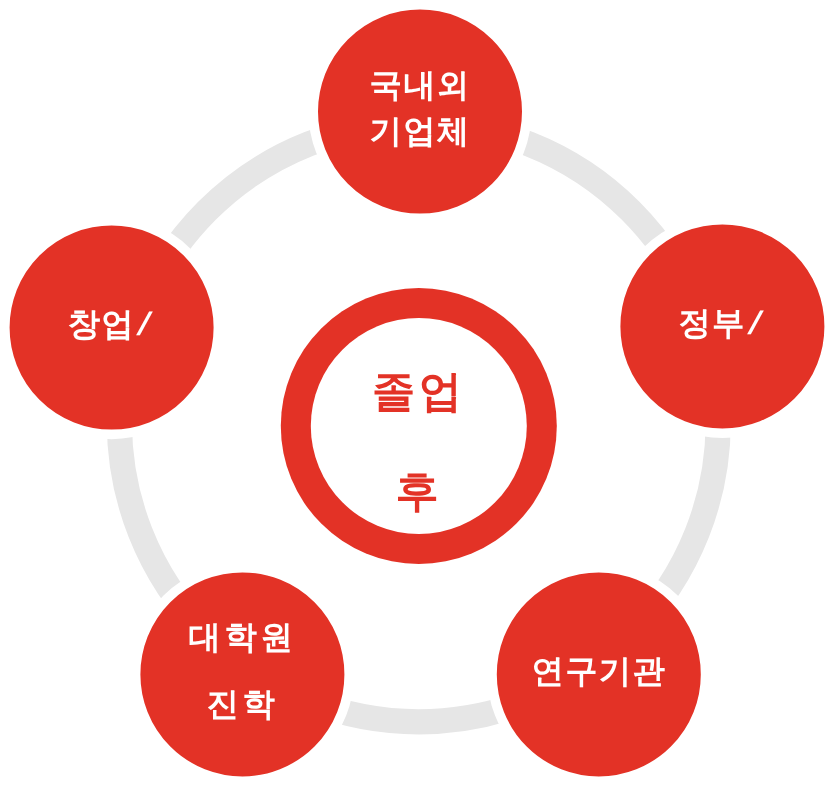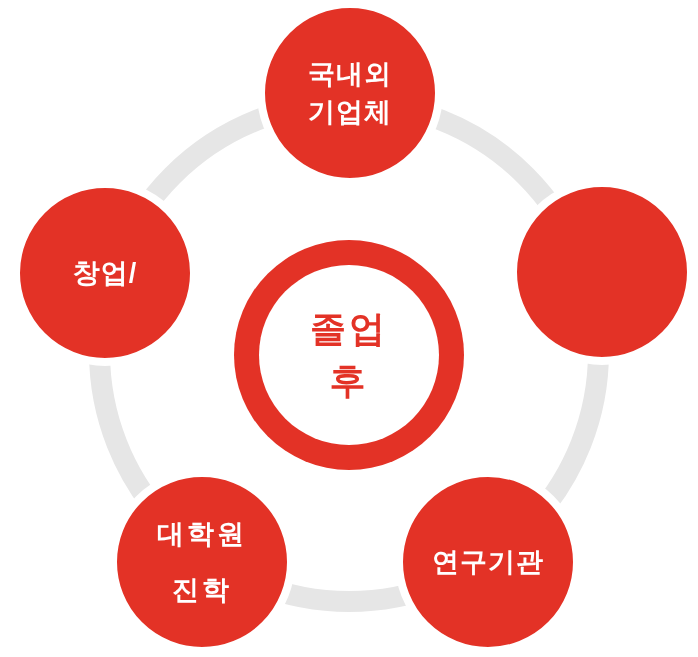--- a/index.html
+++ b/index.html
@@ -7,20 +7,21 @@
     padding: 0;
     background: #ffffff;
     font-family: "Liberation Sans", "DejaVu Sans", sans-serif;
   }
   .canvas {
     position: relative;
     width: 698px;
     height: 657px;
     background: #ffffff;
     overflow: hidden;
+    font-family: Liberation Mono, monospace;
   }
   
   .ring {
     position: absolute;
     left: 89px;
     top: 92px;
     width: 520px;
     height: 520px;
     box-sizing: border-box;
     border: 21px solid #e6e6e6;
@@ -44,23 +45,23 @@
     text-align: center;
     color: #ffffff;
     font-weight: 700;
     font-size: 27px;
     letter-spacing: 1px;
     line-height: 1.2;
   }
   .node .node-line { display: block; }
   .node-top          { left: 257px; top: 0px;   row-gap: 6px;  }
   .node-right        { left: 509px; top: 179px; row-gap: 20px; }
-  .node-left         { left: 12px;   top: 180px; row-gap: 36px; }
+  .node-left         { left: 0;   top: 180px; row-gap: 36px; }
   .node-bottom-left  { left: 109px; top: 469px; row-gap: 24px; letter-spacing: 3px; }
-  .node-bottom-right { left: 395px; top: 469px; }
+  .node-bottom-right { left: 406px; top: 469px; }
   
   .center-node {
     position: absolute;
     left: 234px;
     top: 240px;
     width: 230px;
     height: 230px;
     background: #e33226;
     border-radius: 50%;
     z-index: 3;
@@ -78,35 +79,36 @@
     align-items: center;
     justify-content: center;
     row-gap: 12px;
     text-align: center;
     color: #e33226;
     font-weight: 700;
     font-size: 36px;
     letter-spacing: 3px;
     line-height: 1.1;
   }
-  .center-line { display: block; }
+  .center-line { display: block; margin-top: 32px; }
 </style>
 </head>
 <body>
 
 <div class="canvas">
 
   <div class="ring"></div>
 
   <div class="node node-top">
     <span class="node-line">국내외</span>
     <span class="node-line">기업체</span>
   </div>
 
   <div class="node node-right">
+    <span class="node-line">정부/</span>
   </div>
 
   <div class="node node-left">
     <span class="node-line">창업/</span>
   </div>
 
   <div class="node node-bottom-left">
     <span class="node-line">대학원</span>
     <span class="node-line">진학</span>
   </div>

